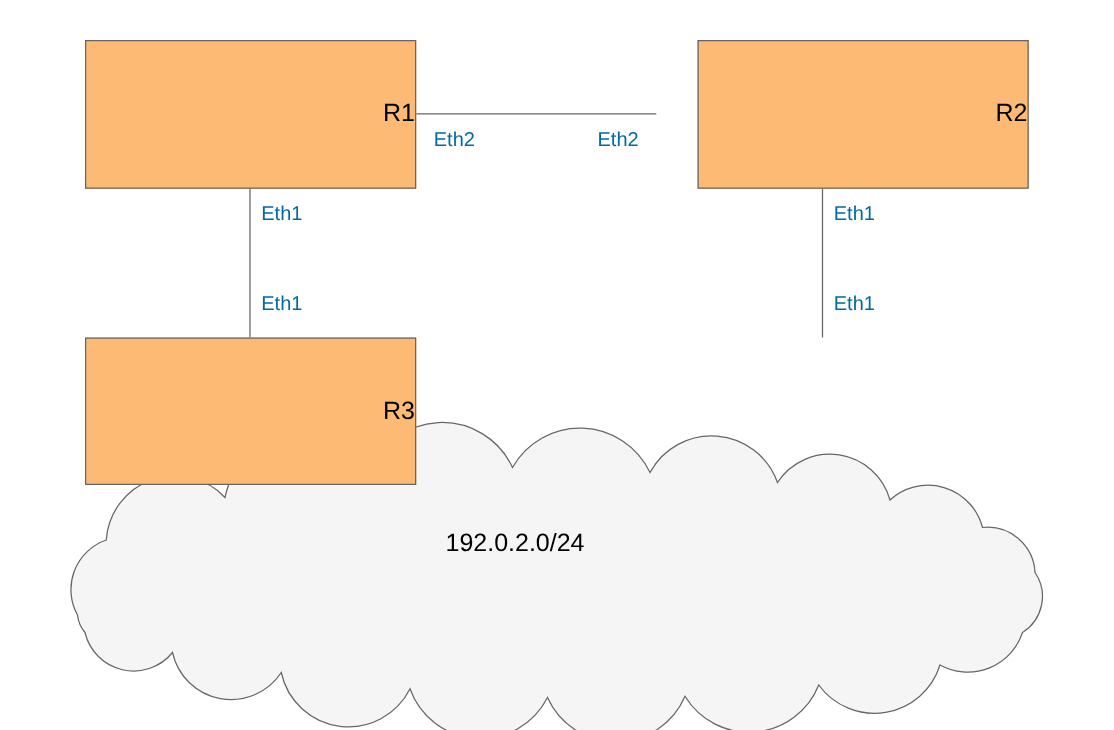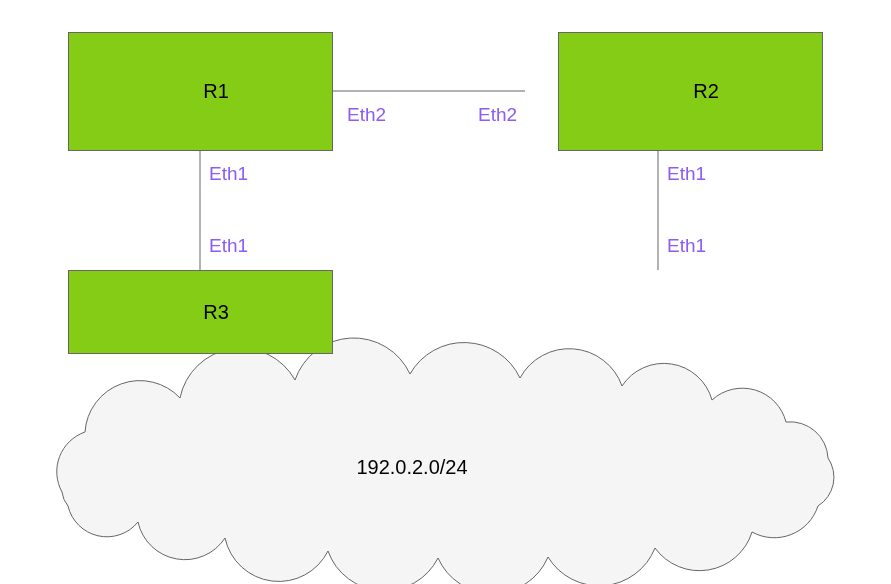--- a/index.html
+++ b/index.html
@@ -18,49 +18,49 @@
   svg.layer {
     position: absolute;
     left: 0;
     top: 0;
     width: 891px;
     height: 584px;
   }
   .node {
     position: absolute;
     box-sizing: border-box;
-    background: #84cc16;
+    background: #fdba74;
     border: 1px solid #666666;
     display: flex;
     align-items: center;
-    justify-content: center;
+    justify-content: flex-end;
     font-size: 20px;
     color: #000000;
     padding-left: 31px;
   }
   #node-r1 { left: 68px;  top: 32px;  width: 265px; height: 119px; }
   #node-r2 { left: 525px; top: 32px;  width: 265px; height: 119px; margin-left: 33px; }
-  #node-r3 { left: 68px;  top: 270px; width: 265px; height: 84px; }
+  #node-r3 { left: 68px;  top: 270px; width: 265px; height: 118px; }
   #node-r4 { left: 525px; top: 270px; width: 265px; height: 118px; }
   .iface {
     position: absolute;
-    font-size: 19px;
-    color: #8b5cf6;
+    font-size: 16px;
+    color: #0369a1;
     white-space: nowrap;
   }
   #iface-r1-eth2 { left: 347px; top: 104px; }
   #iface-r2-eth2 { left: 478px; top: 104px; }
   #iface-r1-eth1 { left: 209px; top: 163px; }
   #iface-r3-eth1 { left: 209px; top: 235px; }
   #iface-r2-eth1 { left: 667px; top: 163px; }
   #iface-r4-eth1 { left: 667px; top: 235px; }
   .netlabel {
     position: absolute;
     left: 312px;
-    top: 456px;
+    top: 424px;
     width: 200px;
     text-align: center;
     font-size: 20px;
     color: #000000;
   }
   .link-line {
     stroke: #666666;
     stroke-width: 1;
   }
   .cloud-shape {

